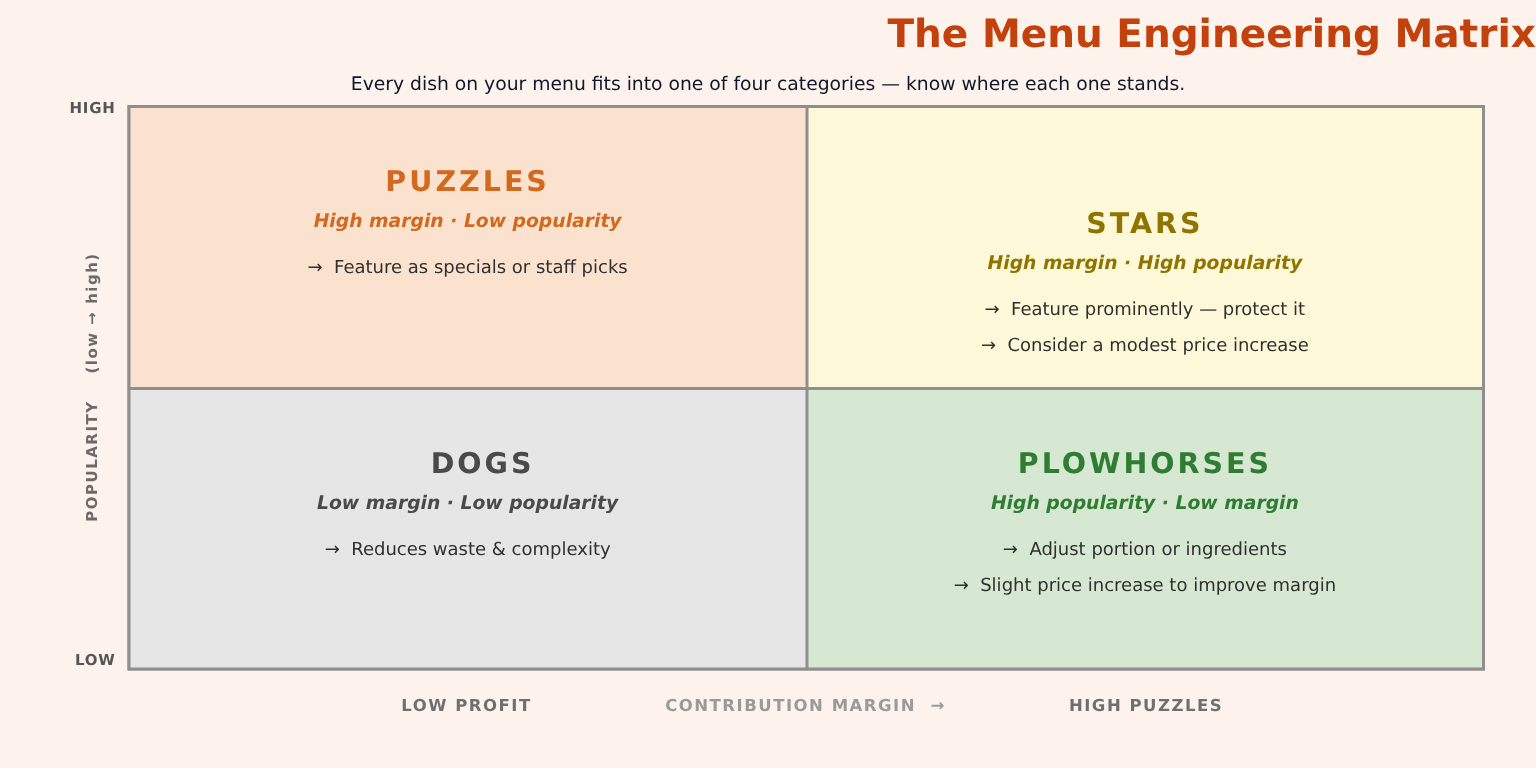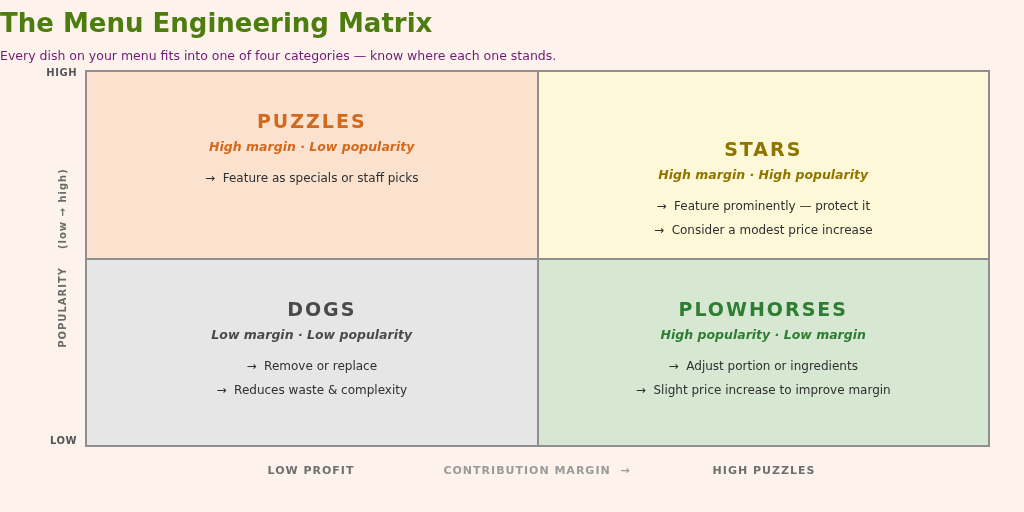--- a/index.html
+++ b/index.html
@@ -8,28 +8,28 @@
     background:#fdf3ec;
   }
   .page{
     position:relative;
     width:1024px;height:512px;
     background:#fdf3ec;
     overflow:hidden;
   }
   .title{
     position:absolute;top:8px;left:0;right:0;
-    text-align:left;
-    font-size:26px;font-weight:bold;color:#4d7c0f;
+    text-align:right;
+    font-size:26px;font-weight:bold;color:#c2410c;
     margin:0;
   }
   .subtitle{
     position:absolute;top:48px;left:0;right:0;
-    text-align:left;
-    font-size:12.5px;color:#701a75;
+    text-align:center;
+    font-size:12.5px;color:#0f172a;
     margin:0;
   }
   .matrix{
     position:absolute;left:85px;top:70px;
     width:905px;height:377px;
     display:grid;
     grid-template-columns:1fr 1fr;
     grid-template-rows:1fr 1fr;
     gap:2px;
     background:#8f8f8f;          
@@ -107,21 +107,20 @@
       <div class="q-tips">
         <div class="tip">→  Feature prominently — protect it</div>
         <div class="tip">→  Consider a modest price increase</div>
       </div>
     </div>
 
     <div class="quadrant" style="background: rgb(230, 230, 230);">
       <div class="q-heading q-accent" style="color: rgb(74, 74, 74); margin-left: 20px;">DOGS</div>
       <div class="q-tagline q-accent" style="color: rgb(74, 74, 74);">Low margin · Low popularity</div>
       <div class="q-tips">
-        <div class="tip">→  Remove or replace</div>
         <div class="tip">→  Reduces waste &amp; complexity</div>
       </div>
     </div>
 
     <div class="quadrant" style="background: rgb(214, 232, 210);">
       <div class="q-heading q-accent" style="color: rgb(46, 125, 50);">PLOWHORSES</div>
       <div class="q-tagline q-accent" style="color: rgb(46, 125, 50);">High popularity · Low margin</div>
       <div class="q-tips">
         <div class="tip">→  Adjust portion or ingredients</div>
         <div class="tip">→  Slight price increase to improve margin</div>

